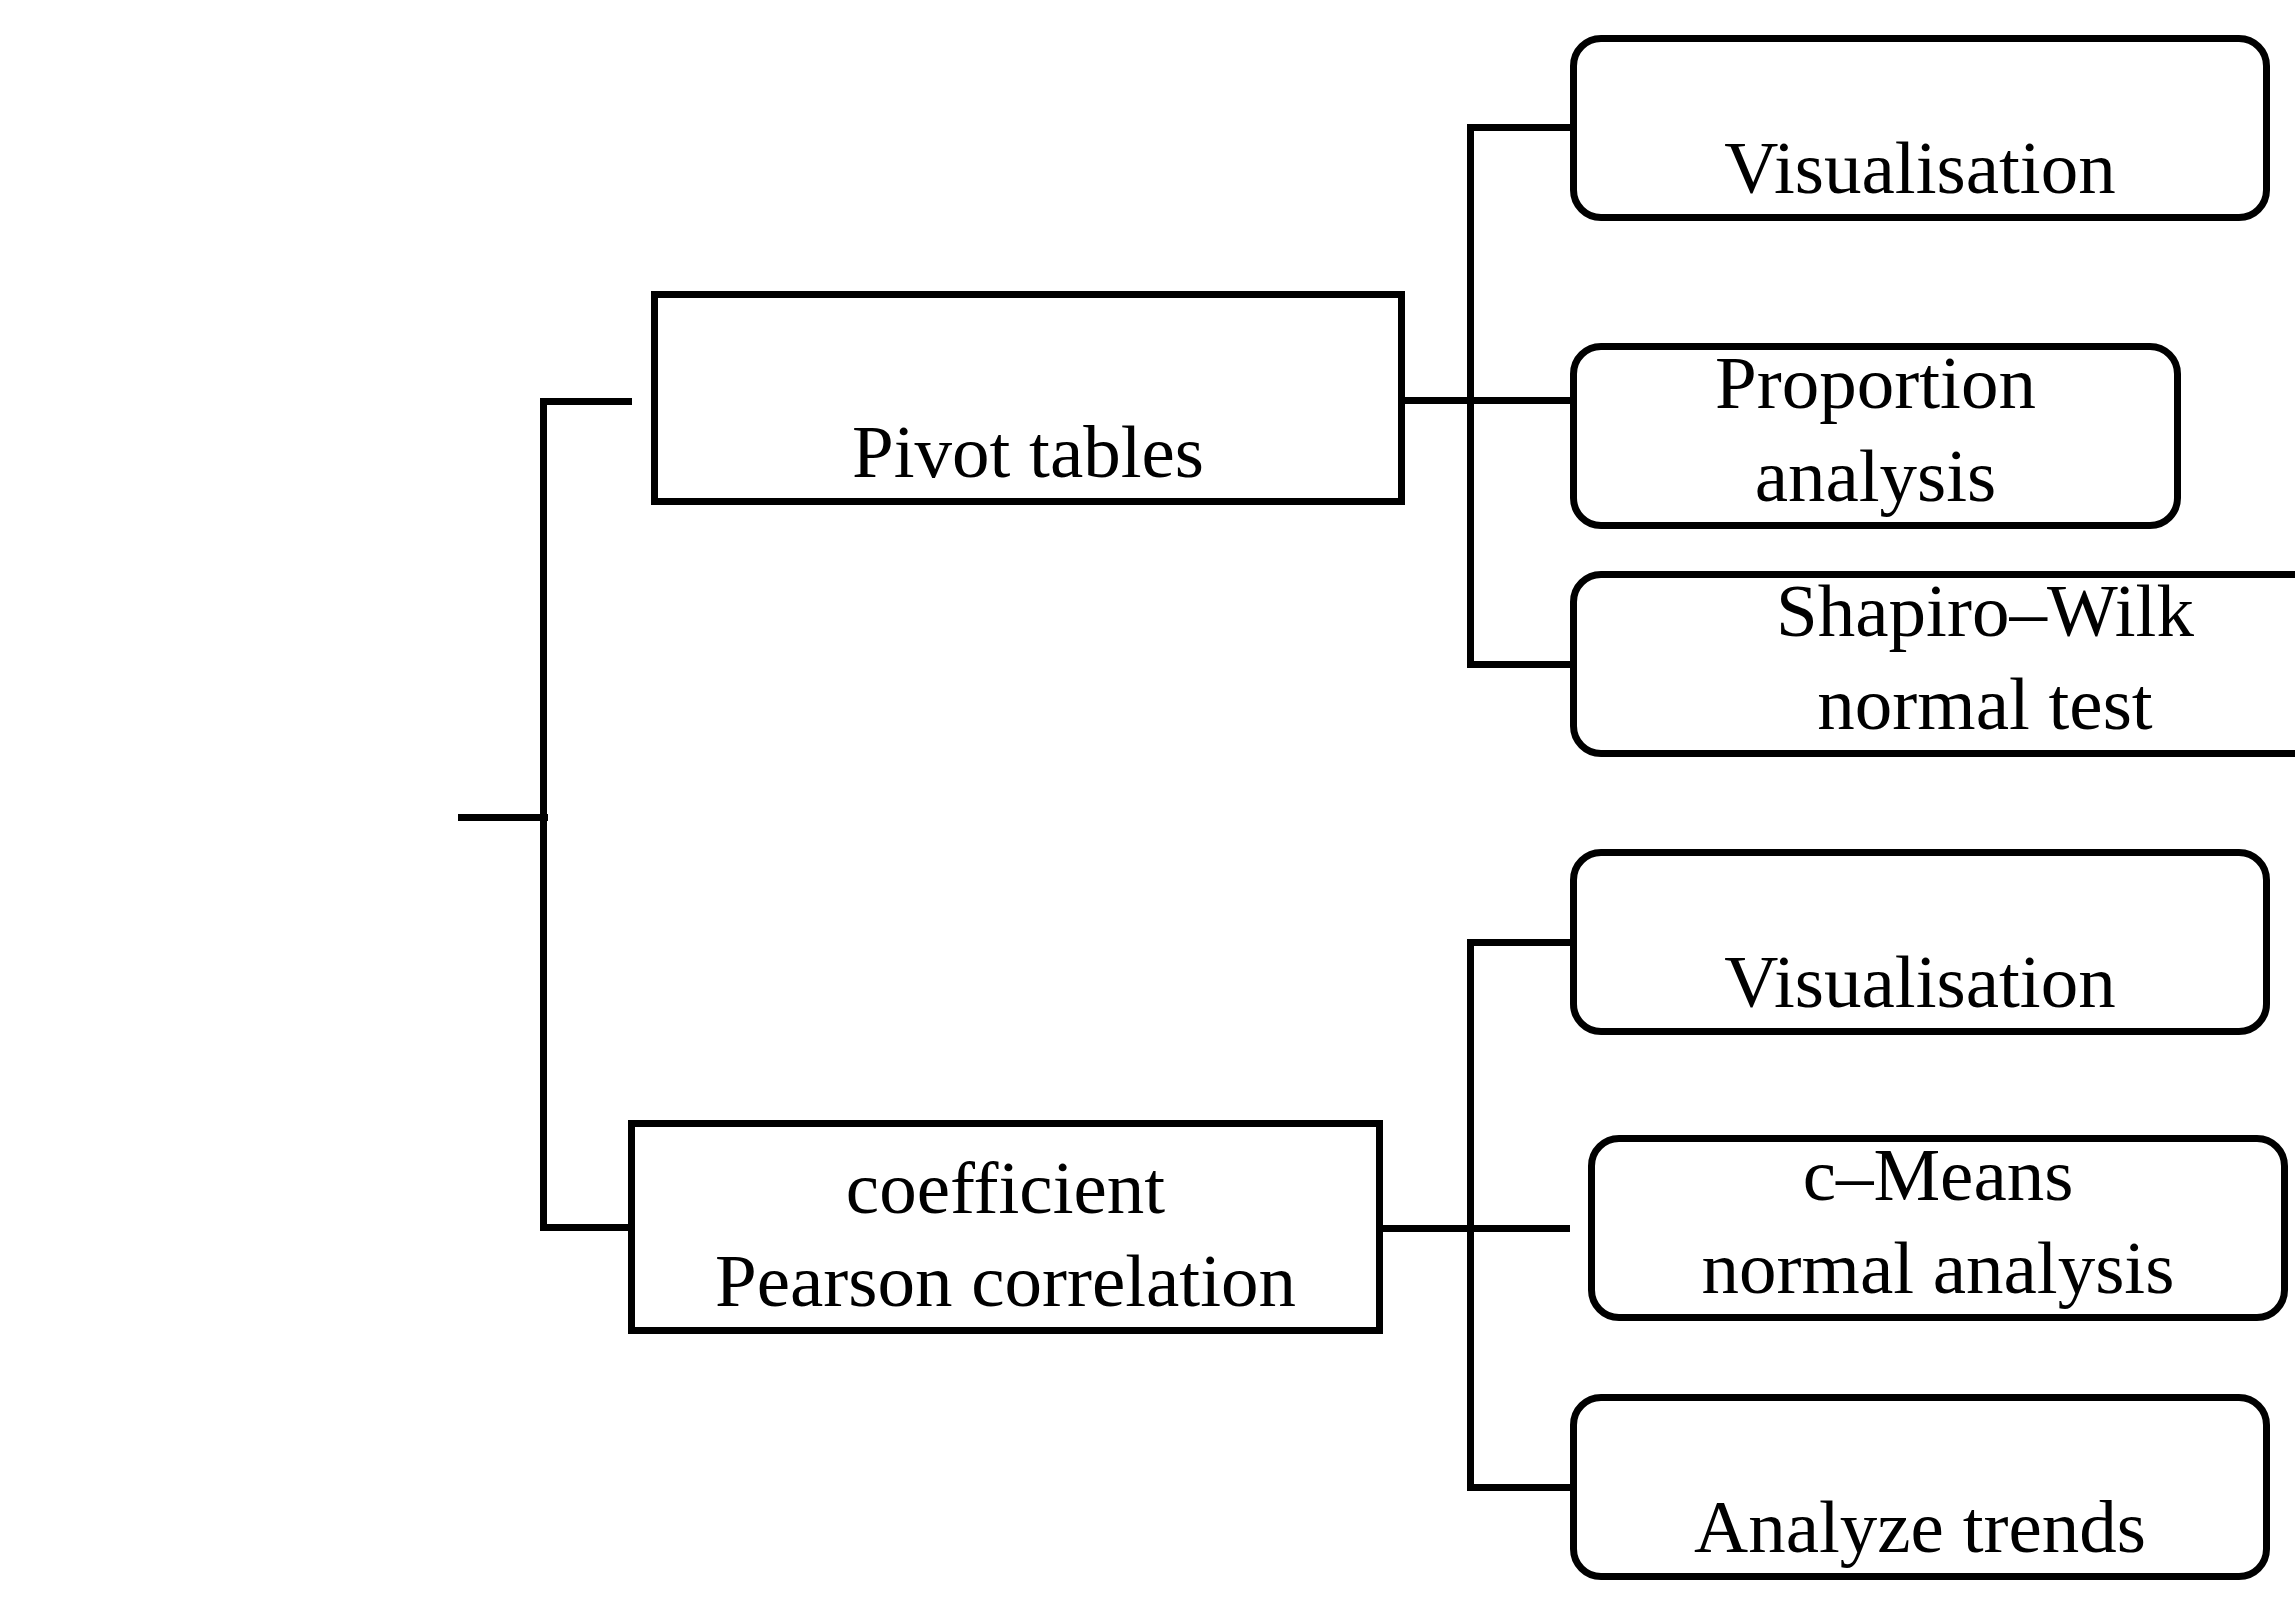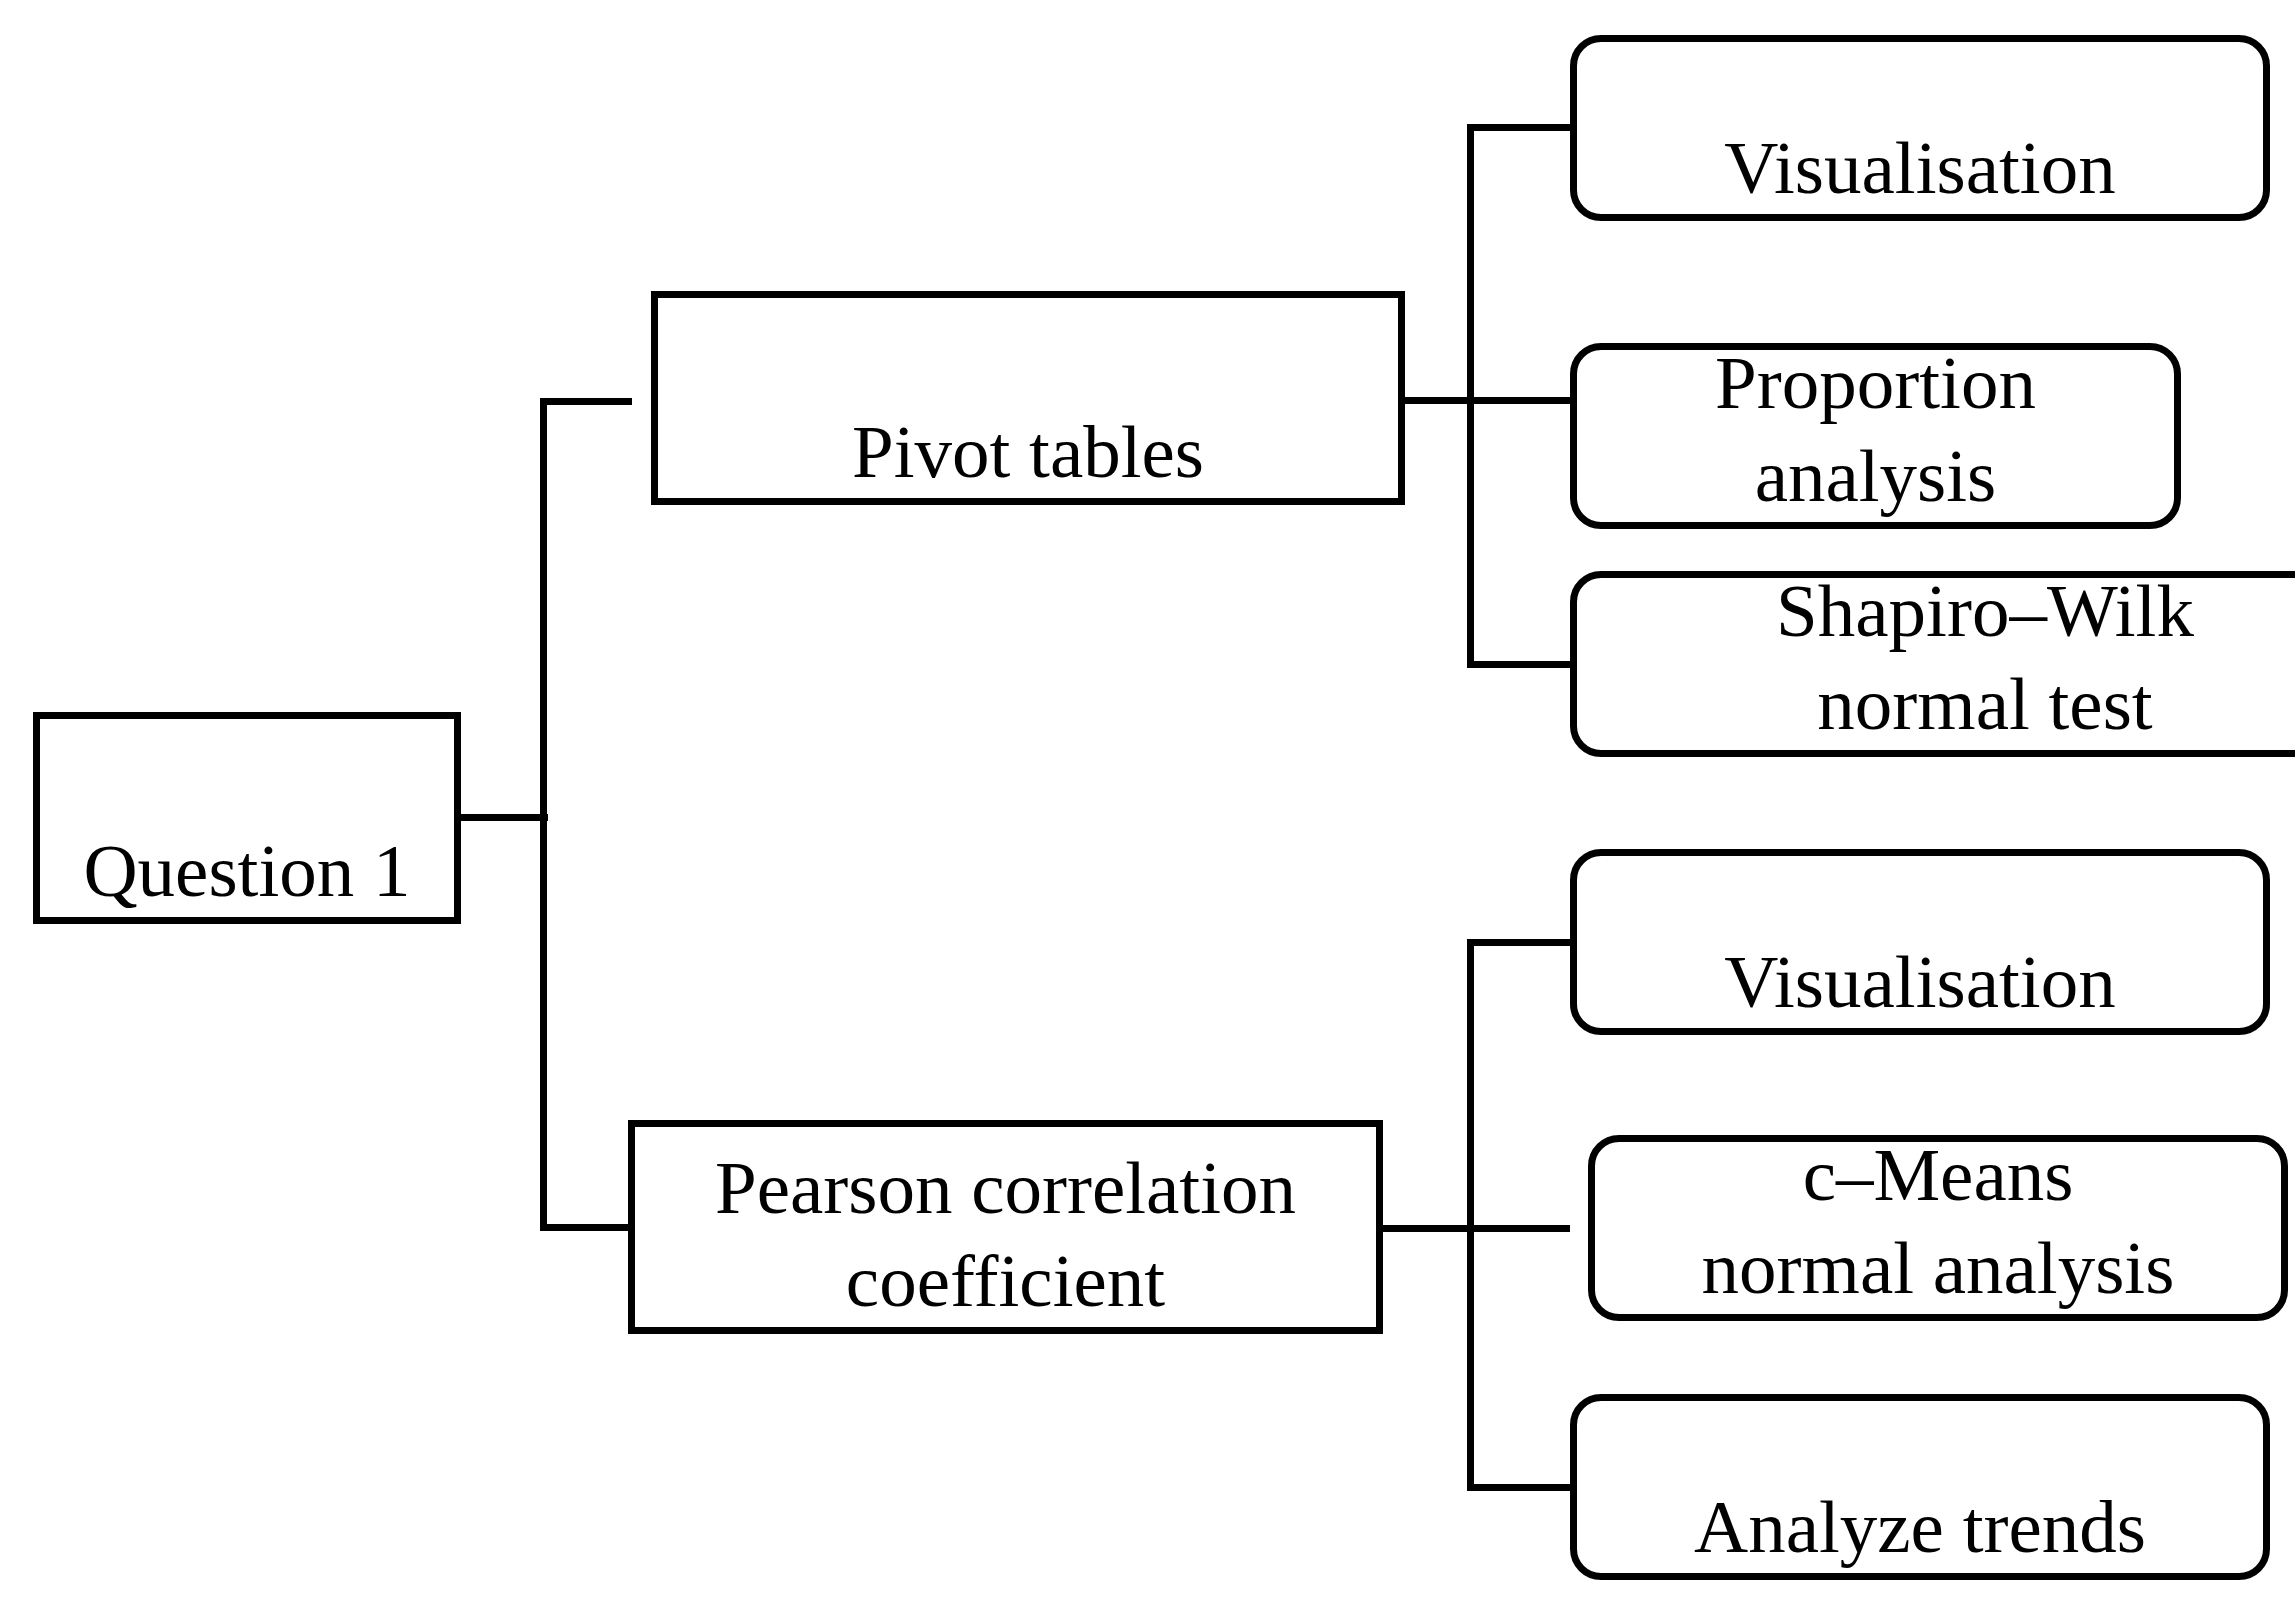--- a/index.html
+++ b/index.html
@@ -41,33 +41,29 @@
     position: absolute;
     background: var(--line-color, #000000);
     z-index: 1;
   }
 </style>
 </head>
 <body>
 
 <div class="canvas">
 
-  <div class="node" style="left:33px; top:712px; width:428px; height:212px;">
-    <span class="line">Question 1</span>
-    <span class="line"></span>
-  </div>
 
   <div class="node" style="left:629px; top:291px; width:754px; height:214px;margin-left:22px;">
     <span class="line">Pivot tables</span>
     <span class="line"></span>
   </div>
 
   <div class="node" style="left:628px; top:1120px; width:755px; height:214px;">
+    <span class="line">coefficient</span>
     <span class="line">Pearson correlation</span>
-    <span class="line">coefficient</span>
   </div>
 
   <div class="node rounded" style="left:1570px; top:35px; width:700px; height:186px;">
     <span class="line">Visualisation</span>
     <span class="line"></span>
   </div>
 
   <div class="node rounded" style="left:1570px; top:307px; width:611px; height:186px;margin-top:36px;">
     <span class="line">Proportion</span>
     <span class="line">analysis</span>

